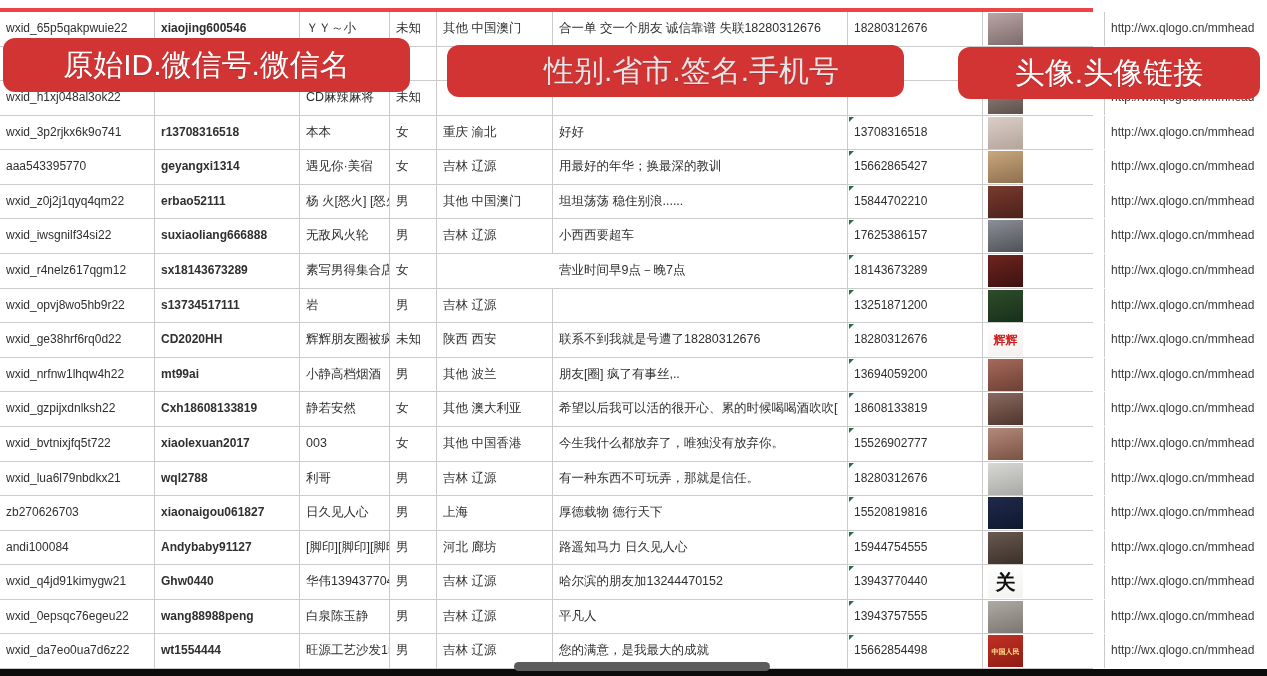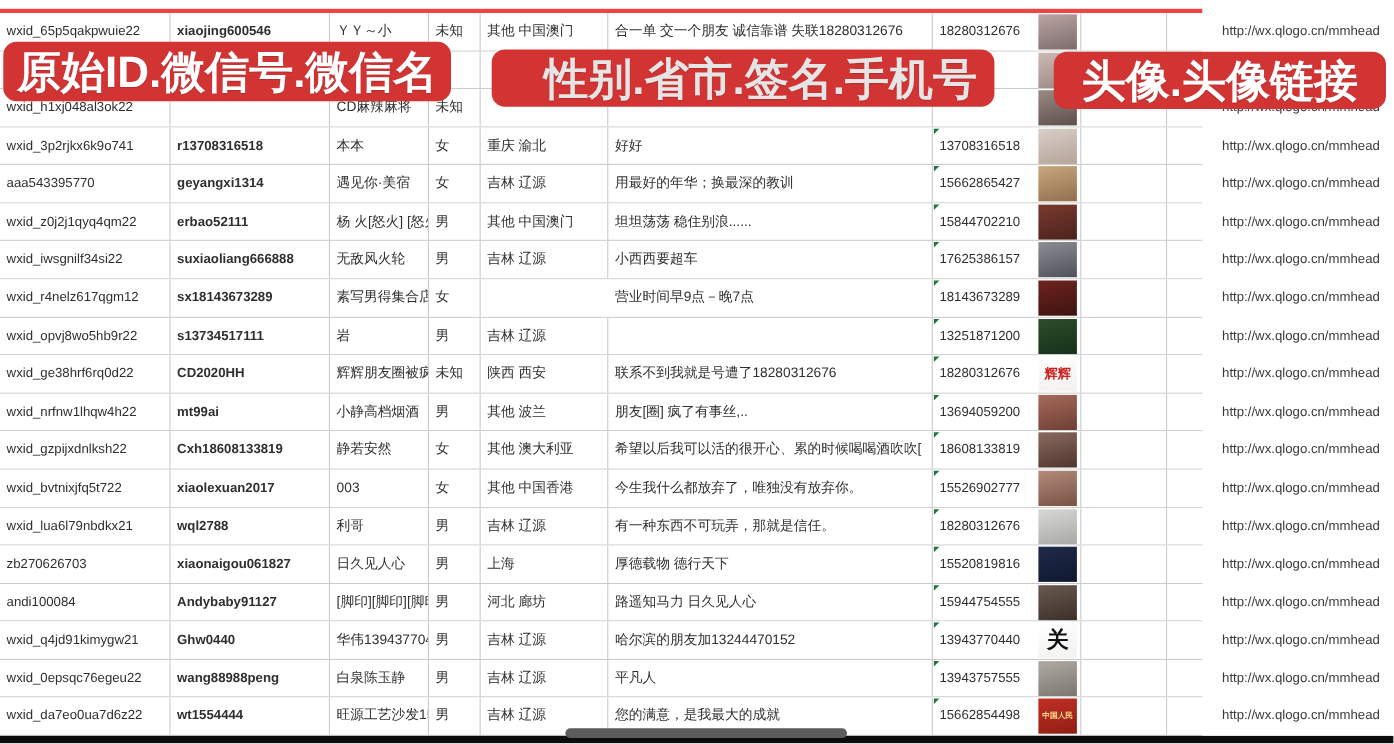--- a/index.html
+++ b/index.html
@@ -16,37 +16,37 @@
     border-right:1px solid #cbcbcb;overflow:hidden;white-space:nowrap;
     line-height:33px;font-size:12px;padding-left:6px;
   }
   .c-wxid  {left:0;    width:155px;}
   .c-wid   {left:155px;width:145px;font-weight:bold;}
   .c-name  {left:300px;width:90px; font-size:12.5px;}
   .c-gender{left:390px;width:47px; font-size:12.5px;}
   .c-prov  {left:437px;width:116px;font-size:12.5px;}
   .c-sig   {left:553px;width:295px;font-size:12.5px;}
   .c-phone {left:848px;width:135px;}
-  .c-avatar{left:939px;width:122px;}
+  .c-avatar{left:983px;width:122px;}
   .c-url   {left:1105px;width:162px;border-right:none;color:#3a3a3a;}
   .row:nth-child(2) .c-phone{padding-left:27px;}
   .avatar{
     position:absolute;top:1px;left:5px;width:35px;height:32px;
     display:flex;align-items:center;justify-content:center;overflow:hidden;
     line-height:normal;
   }
   .avatar span{font-weight:bold;text-align:center;line-height:1;}
   .err{
     position:absolute;top:1px;left:1px;width:0;height:0;
     border-top:5px solid #217346;border-right:5px solid transparent;
   }
   .banner{
     position:absolute;z-index:10;border-radius:12px;
     display:flex;align-items:center;justify-content:center;
-    color:#ffffff;font-weight:bold;font-size:40px;white-space:nowrap;
+    color:#ffffff;font-weight:normal;font-size:30px;white-space:nowrap;
     text-shadow:0 1px 1px rgba(0,0,0,0.15);
     text-align:center;
   }
   .banner-left {left:3px;  top:38px;width:407px;height:54px;}
   .banner-mid  {left:447px;top:45px;width:425px;height:52px;}
   .banner-right{left:914px;top:47px;width:302px;height:52px;}
   .scroll-pill{position:absolute;z-index:6;left:514px;top:662px;width:256px;height:9px;border-radius:5px;}
   .bottombar{position:absolute;z-index:5;left:0;top:669px;width:1267px;height:7px;}
 </style>
 </head>

